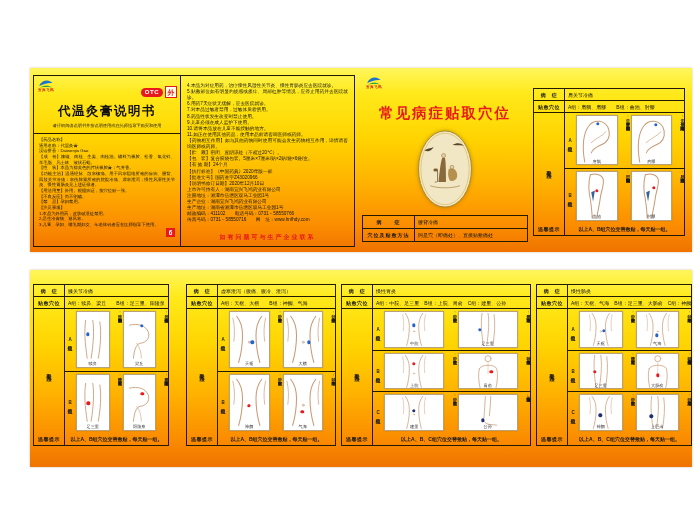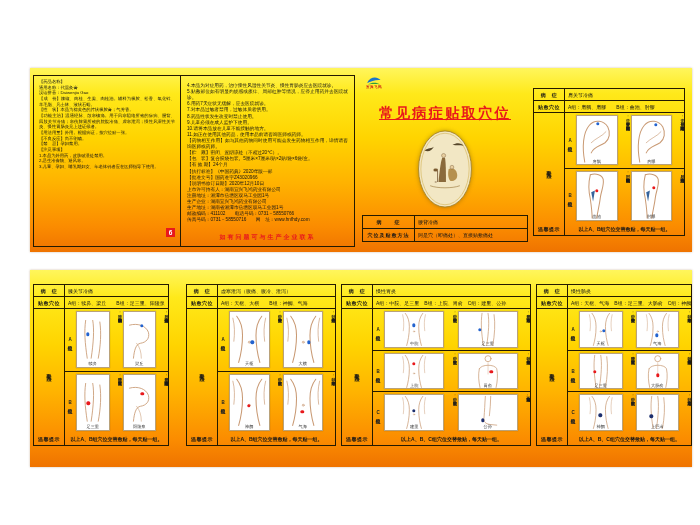--- a/index.html
+++ b/index.html
@@ -28,21 +28,21 @@
   .lines{padding-top:3px;}
   .lines p{margin:0;font-size:4.3px;line-height:1.32;text-align:justify;color:#151515;}
   .ins-right .lines p{font-size:4.7px;line-height:1.3;}
   .page-badge{position:absolute;right:5px;bottom:9px;width:9px;height:9px;background:#e8191c;color:#fff;
               font-size:6.5px;font-weight:bold;display:flex;align-items:center;justify-content:center;}
   .footer-note{margin-top:auto;text-align:center;color:#e8191c;font-weight:bold;font-size:6px;letter-spacing:2px;padding-bottom:2px;}
 
   
   .cover{position:absolute;left:326px;top:0;width:178px;height:100%;}
   .cover .logo{left:7px;top:6px;}
-  .cover-title{margin:0;padding-top:36px;text-align:center;color:#e8191c;font-size:14.5px;font-weight:bold;letter-spacing:2px;text-decoration:underline;}
+  .cover-title{margin:0;padding-top:36px;text-align:center;color:#e8191c;font-size:14.5px;font-weight:bold;letter-spacing:2px;}
   .vignette{display:block;margin:7px auto 0;width:58px;height:78px;filter:drop-shadow(0 0 2px rgba(90,60,0,.4));}
   .cover-table{width:164px;margin:7px auto 0;border:1px solid #241a00;}
   .cover-row{display:flex;border-bottom:1px solid #241a00;}
   .cover-row:last-child{border-bottom:none;}
   .cover-lbl{width:52px;border-right:1px solid #241a00;font-size:5px;font-weight:bold;display:flex;align-items:center;
              justify-content:center;padding:3px 1px;box-sizing:border-box;letter-spacing:1px;}
   .cover-val{flex:1;font-size:5px;display:flex;align-items:center;padding:3px 3px;box-sizing:border-box;}
 
   
   .acu{position:absolute;border:1px solid #241a00;display:flex;flex-direction:column;box-sizing:border-box;}
@@ -115,20 +115,34 @@
     <path d="M2 10.5 C6 8 11 8.2 14 10.5 C10 9.8 6 10 2 10.5 Z" fill="#2f9e3e"></path>
   </symbol>
 </svg>
 
 <div class="canvas">
 
   <div class="strip strip-top">
 
     <div class="ins-box">
       <div class="ins-left">
+        <div class="ins-header">
+          <div class="logo">
+            <svg>
+                <use href="#logo-bird"></use>
+              </svg>
+            <span class="bname">宜兴飞鸿</span>
+          </div>
+          <div class="marks">
+            <span class="otc">OTC</span>
+            <span class="wai">外</span>
+          </div>
+          <h1 class="ins-title">代温灸膏说明书</h1>
+          <div class="ins-sub">请仔细阅读说明书并按说明使用或在药师指导下购买和使用</div>
+        </div>
         <div class="lines">
           <p>【药品名称】</p>
           <p>通用名称：代温灸膏</p>
           <p>汉语拼音：Daiwenjiu Gao</p>
           <p>【成　份】辣椒、肉桂、生姜、肉桂油。辅料为橡胶、松香、氧化锌、羊毛脂、凡士林、液状石蜡。</p>
           <p>【性　状】本品为棕黄色的片状橡胶膏；气芳香。</p>
           <p>【功能主治】温通经脉、散寒镇痛。用于风寒阻络所致的痹病、腰背、四肢关节冷痛；寒伤脾胃所致的脘腹冷痛、虚寒泄泻；慢性风湿性关节炎、慢性胃肠炎见上述证候者。</p>
           <p>【用法用量】外用。根据病证，按穴位贴一张。</p>
           <p>【不良反应】尚不明确。</p>
           <p>【禁　忌】孕妇禁用。</p>

